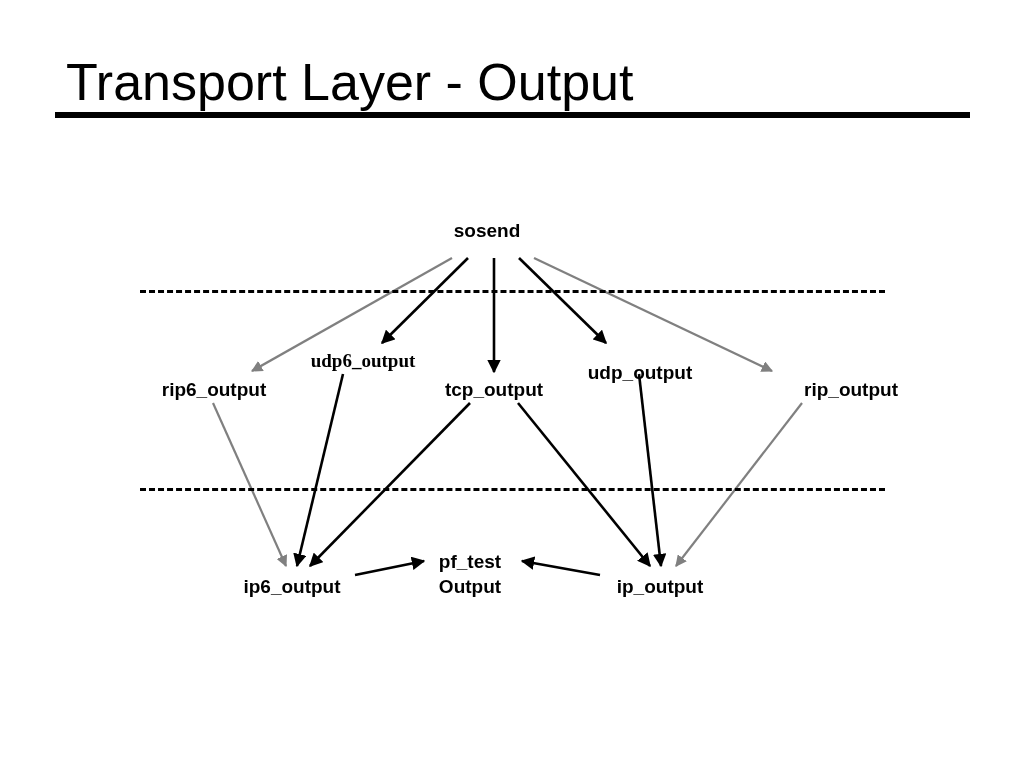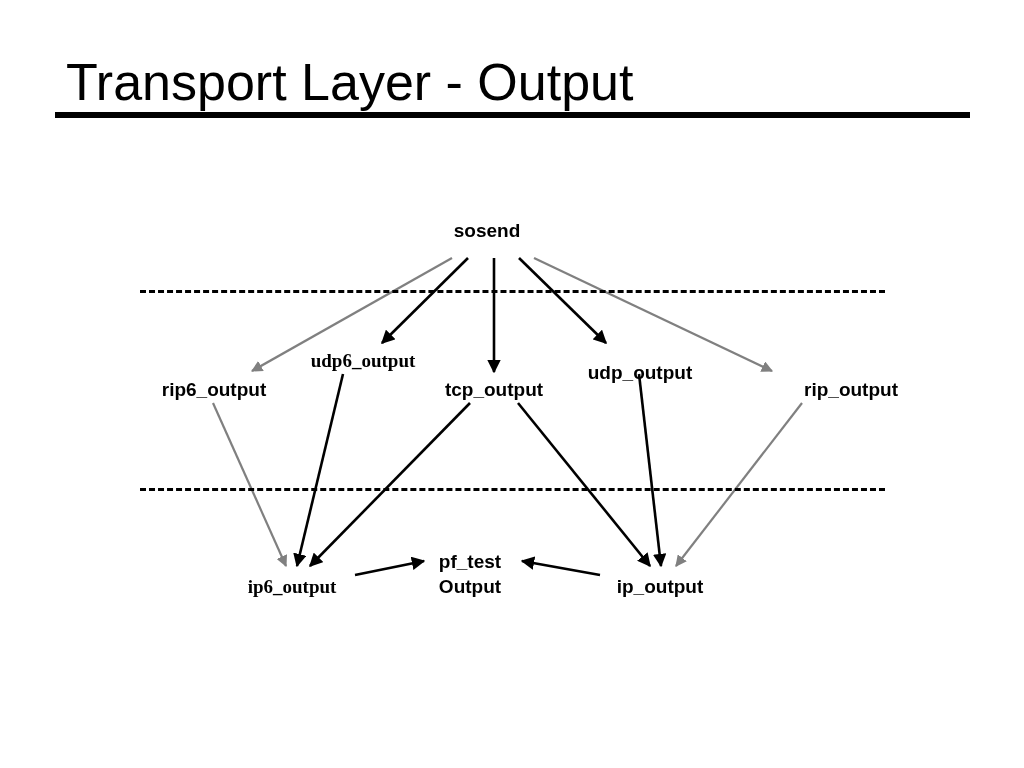--- a/index.html
+++ b/index.html
@@ -109,18 +109,18 @@
   <div class="layer-divider" id="divider-upper" style="left: 140px; top: 275px; width: 745px;"></div>
   <div class="layer-divider" id="divider-lower" style="left: 140px; top: 473px; width: 745px;"></div>
 
   <div id="nodes-group">
       <div class="node" style="left: 487px; top: 216px;"><span>sosend</span></div>
       <div class="node" style="left: 214px; top: 375px;"><span>rip6_output</span></div>
       <div class="node" style="left: 363px; top: 346px; font-family: Liberation Serif, serif;"><span>udp6_output</span></div>
       <div class="node" style="left: 494px; top: 375px;"><span>tcp_output</span></div>
       <div class="node" style="left: 640px; top: 346px; margin-top: 12px;"><span>udp_output</span></div>
       <div class="node" style="left: 804px; top: 375px; margin-left: 47px;"><span>rip_output</span></div>
-      <div class="node" style="left: 292px; top: 572px; font-family: Liberation Serif, serif;"><span>ip6_output</span></div>
+      <div class="node" style="left: 292px; top: 572px;"><span>ip6_output</span></div>
       <div class="node" style="left: 470px; top: 560px;"><span>pf_test</span><span class="line2">Output</span></div>
       <div class="node" style="left: 660px; top: 572px;"><span>ip_output</span></div>
     </div>
 
 </div>
 
 </body></html>

